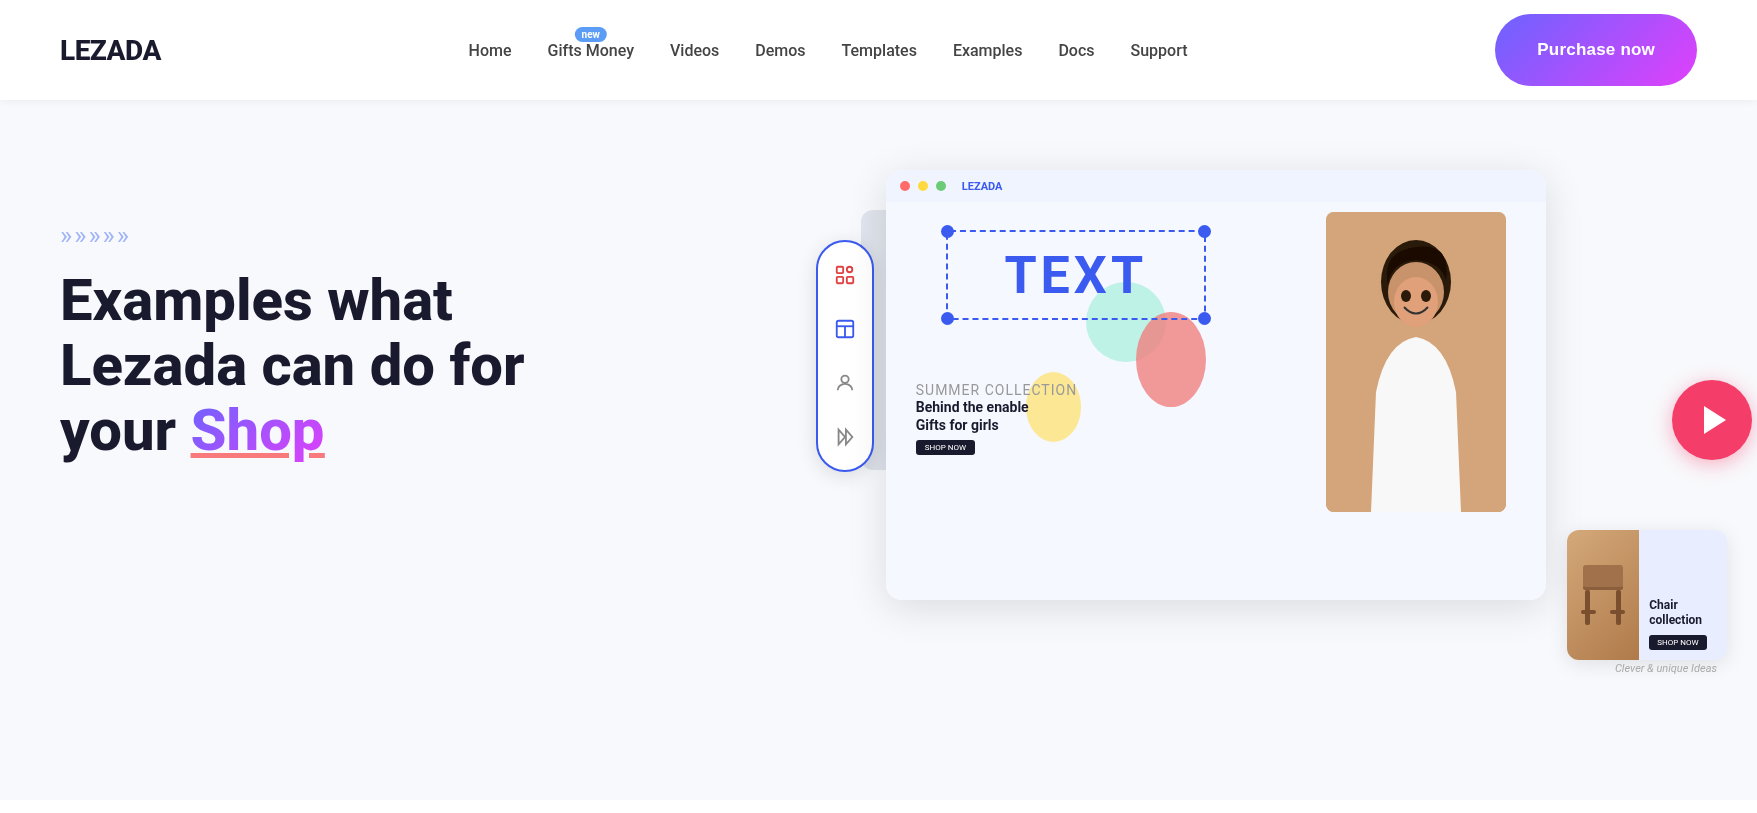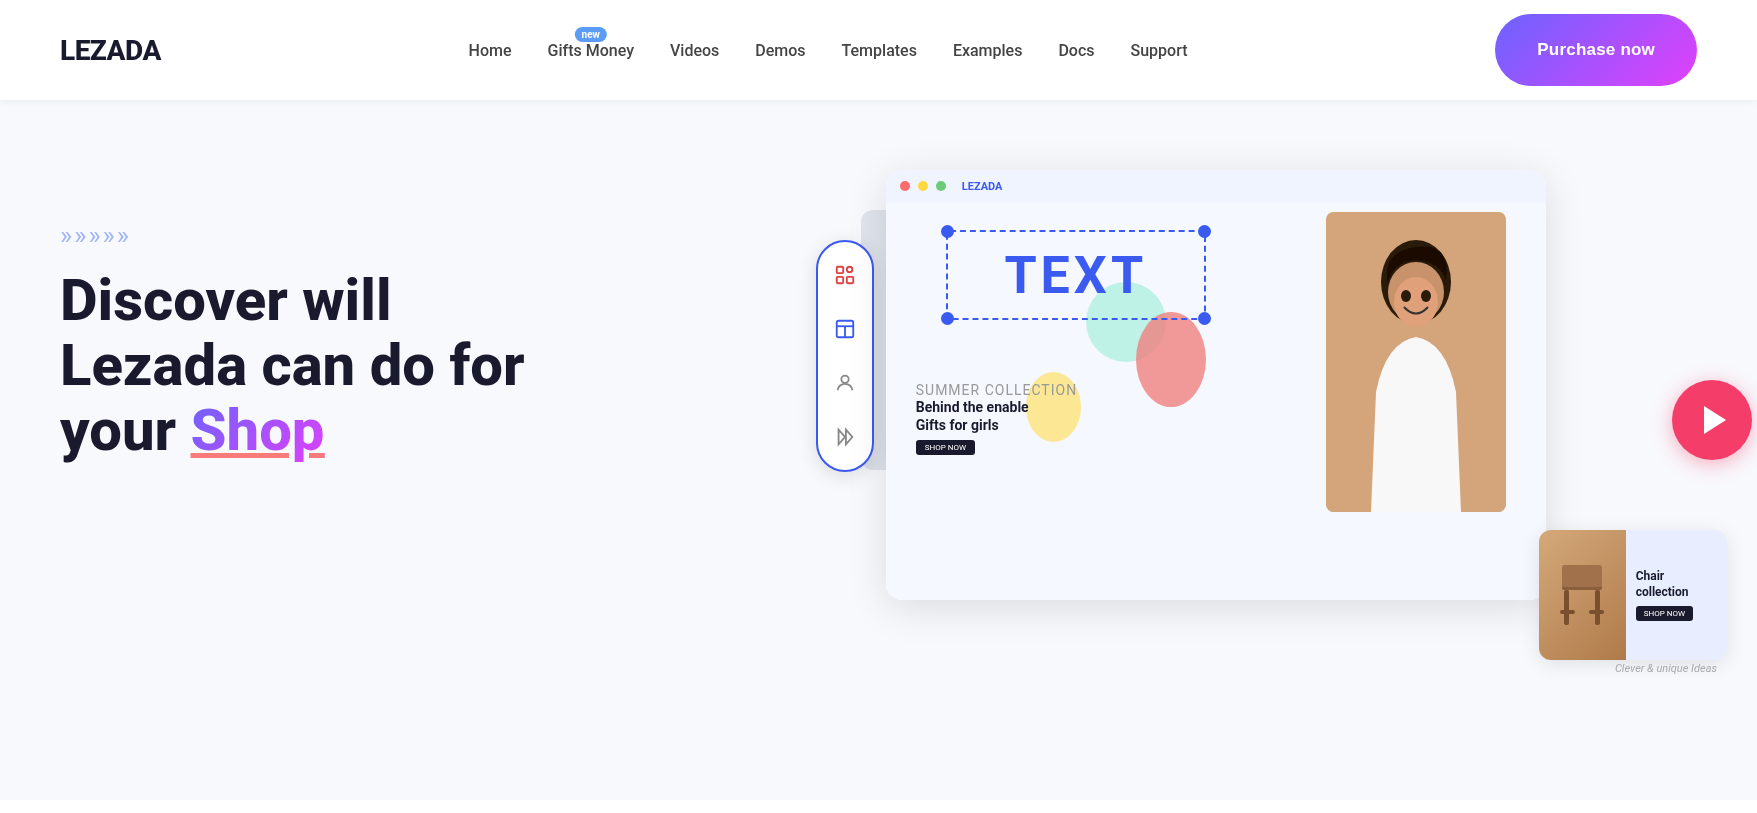--- a/index.html
+++ b/index.html
@@ -264,28 +264,28 @@
       cursor: pointer;
     }
     .sidebar-icon-item.blue { color: #3a5af0; }
     .sidebar-icon-item.gray { color: #888; }
 
     
     .second-card {
       position: absolute;
       bottom: 20px;
       right: -30px;
-      width: 188px;
+      width: 160px;
       height: 130px;
       background: #e8eeff;
       border-radius: 12px;
       box-shadow: 0 4px 20px rgba(0,0,0,0.1);
       overflow: hidden;
       display: flex;
-      align-items: center;
+      align-items: flex-end;
       gap: 0;
     }
     .second-card-img {
       width: 90px;
       height: 100%;
       background: linear-gradient(135deg, #d4a97a, #b07a4a);
       display: flex;
       align-items: center;
       justify-content: center;
       font-size: 32px;
@@ -370,21 +370,21 @@
     <li><a href="#">Support</a></li>
   </ul>
   <button class="purchase-btn">Purchase now</button>
 </nav>
 
 <section class="hero">
 
   <div class="hero-left">
     <div class="hero-arrows">»»»»»</div>
     <h1 class="hero-title">
-      <span>Discover will</span><br>
+      <span>Examples what</span><br>
       <span>Lezada can do for</span><br>
       <span>your </span><span class="shop-word">Shop</span>
     </h1>
   </div>
 
   <div class="hero-right">
 
     <div class="bg-card"></div>
 
     <div class="sidebar-icons-panel">

